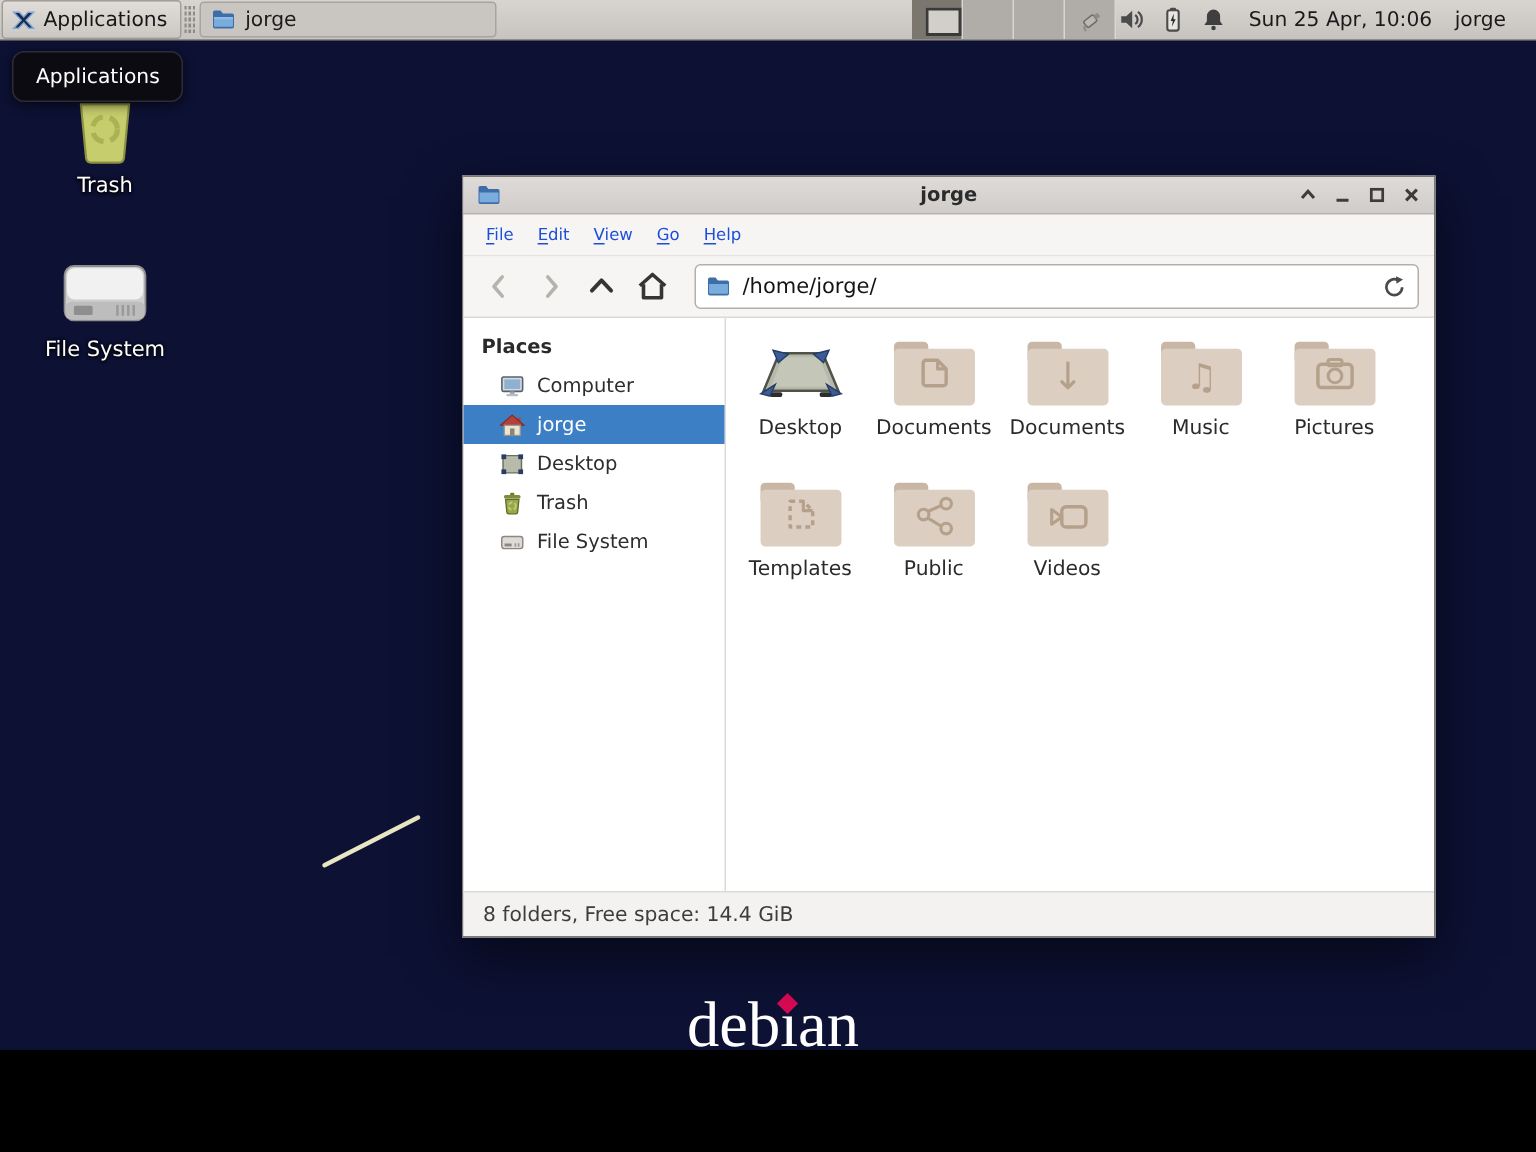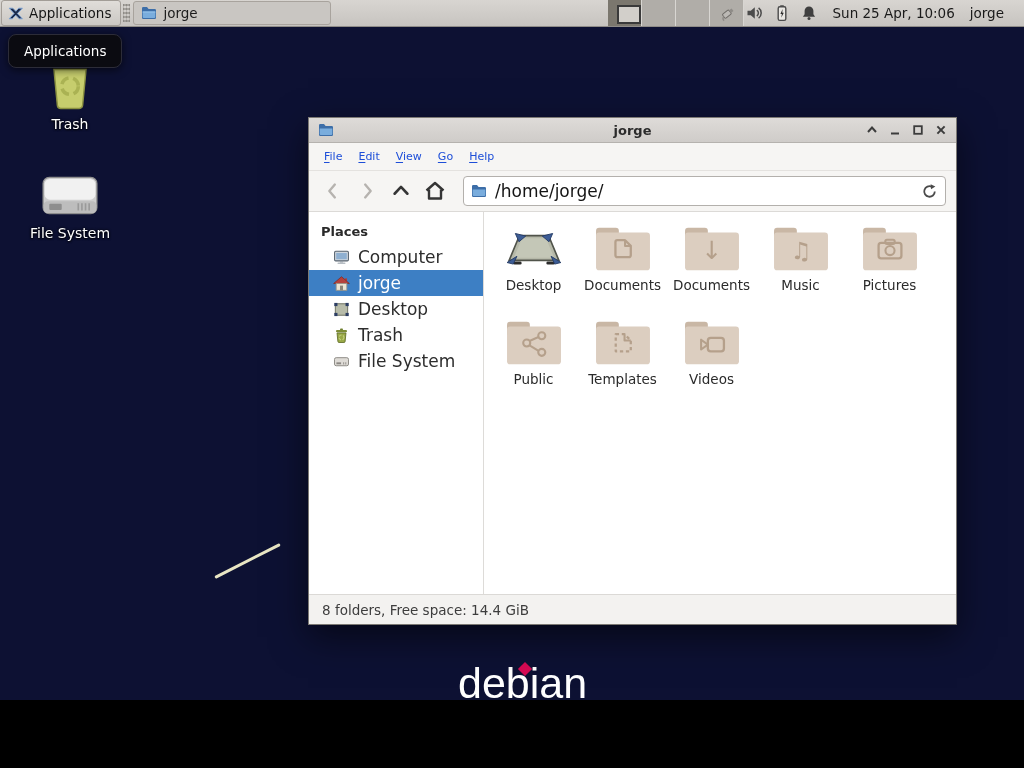--- a/index.html
+++ b/index.html
@@ -35,21 +35,21 @@
     padding:8px 15px;box-shadow:0 2px 8px rgba(0,0,0,.6);}
 
   
   .dicon{position:absolute;width:112px;display:flex;flex-direction:column;align-items:center;z-index:2;}
   .dicon-label{margin-top:5px;font-size:14px;color:#fff;text-shadow:0 1px 2px #000,0 0 3px #000;}
 
   .deco-line{position:absolute;left:215px;top:576px;width:73px;height:3px;background:#e9e6c4;
     transform:rotate(-27deg);transform-origin:0 50%;border-radius:2px;z-index:1;}
 
   
-  .debian{position:absolute;left:458px;top:662px;z-index:1;font-family:Liberation Sans, sans-serif;
+  .debian{position:absolute;left:458px;top:662px;z-index:1;font-family:Liberation Serif, serif;
     font-size:43px;line-height:1;color:#fff;}
   .debian-dot{position:absolute;left:62px;top:1.5px;width:10px;height:10px;background:var(--debian_red,#d70a53);
     transform:rotate(45deg);}
 
   
   .window{position:absolute;left:308px;top:117px;width:649px;height:508px;z-index:5;
     background:#fff;border:1px solid #7c7974;box-shadow:0 12px 34px rgba(0,0,0,.55);
     display:flex;flex-direction:column;box-sizing:border-box;}
   .titlebar{height:24px;flex:0 0 24px;background:linear-gradient(#dedbd8,#cfccc9);
     border-bottom:1px solid #b5b2ae;display:flex;align-items:center;padding:0 8px;position:relative;}
@@ -58,26 +58,26 @@
   .win-btn{width:14px;height:14px;display:block;}
   .menubar{height:27px;flex:0 0 27px;background:#f6f5f3;border-bottom:1px solid #e4e2df;
     display:flex;align-items:center;padding-left:7px;}
   .menu-item{padding:16px 8px;font-size:11px;color:#1d4ed8;}
   .menu-item u{text-decoration:underline;text-underline-offset:2px;}
   .toolbar{height:40px;flex:0 0 40px;background:#f6f5f3;border-bottom:1px solid #dcdad7;
     display:flex;align-items:center;padding:0 10px;gap:6px;}
   .nav-btn{width:28px;height:26px;display:flex;align-items:center;justify-content:center;border-radius:3px;}
   .pathbar{flex:1;height:28px;margin-left:8px;background:#fff;border:1px solid #b3b0ac;border-radius:4px;
     display:flex;align-items:center;padding:0 7px;}
-  .path-input{flex:1;border:none;outline:none;font-family:inherit;font-size:17px;color:#141414;
+  .path-input{flex:1;border:none;outline:none;font-family:inherit;font-size:14px;color:#141414;
     margin-left:6px;background:transparent;}
   .window-body{flex:1;display:flex;min-height:0;}
   .sidebar{width:175px;flex:0 0 175px;background:#fff;border-right:1px solid #dddbd8;padding-top:5px;box-sizing:border-box;}
   .side-header{font-weight:bold;font-size:13px;color:#2a2a2a;padding:7px 0 5px 12px;}
-  .side-item{height:26px;display:flex;align-items:center;gap:8px;padding-left:24px;font-size:17px;color:#2d2d2d;text-align:center;}
+  .side-item{height:26px;display:flex;align-items:center;gap:8px;padding-left:24px;font-size:13px;color:#2d2d2d;text-align:center;}
   .side-item.selected{background:var(--selection,#3d7fc4);color:#fff;}
   .side-ic{width:17px;height:17px;flex:0 0 17px;display:block;}
   .filegrid{flex:1;background:#fff;padding:12px 0 0 5px;display:flex;flex-wrap:wrap;align-content:flex-start;}
   .file{width:89px;height:94px;display:flex;flex-direction:column;align-items:center;}
   .file-icon{width:56px;height:48px;display:block;}
   .file-label{margin-top:5px;font-size:13.5px;color:#2b2b2b;white-space:nowrap;}
   .statusbar{height:29px;flex:0 0 29px;background:#f3f2f0;border-top:1px solid #dbd9d6;
     display:flex;align-items:center;padding-left:13px;font-size:13.5px;color:#3d3d3d;}
 
   
@@ -358,37 +358,37 @@
             <rect x="16" y="18" width="22" height="15" rx="2.5" fill="none" stroke="#b5a08b" stroke-width="2.2"></rect>
             <circle cx="27" cy="25.5" r="4.4" fill="none" stroke="#b5a08b" stroke-width="2"></circle>
           </svg>
           <span class="file-label">Pictures</span>
         </div>
 
         <div class="file">
           <svg class="file-icon" viewBox="0 0 54 46">
             <rect x="1" y="3.5" width="22" height="14" rx="3" fill="#c9b7a5"></rect>
             <rect x="1" y="8" width="52" height="36.5" rx="3" fill="#dccec0"></rect>
+            <path d="M20 15.5 h8.5 l6 6 v10.5 h-14.5 z" fill="none" stroke="#b5a08b" stroke-width="2.2" stroke-dasharray="3.2 2.6" stroke-linejoin="round"></path>
+            <polyline points="28.5,15.5 28.5,21.5 34.5,21.5" fill="none" stroke="#b5a08b" stroke-width="2" stroke-linejoin="round"></polyline>
+          </svg>
+          <span class="file-label">Templates</span>
+        </div>
+
+        <div class="file">
+          <svg class="file-icon" viewBox="0 0 54 46">
+            <rect x="1" y="3.5" width="22" height="14" rx="3" fill="#c9b7a5"></rect>
+            <rect x="1" y="8" width="52" height="36.5" rx="3" fill="#dccec0"></rect>
             <line x1="21.5" y1="22.5" x2="33" y2="17.5" stroke="#b5a08b" stroke-width="2"></line>
             <line x1="21.5" y1="25.5" x2="33" y2="32.5" stroke="#b5a08b" stroke-width="2"></line>
             <circle cx="20" cy="24" r="3.4" fill="#dccec0" stroke="#b5a08b" stroke-width="2"></circle>
             <circle cx="34.5" cy="17" r="3.4" fill="#dccec0" stroke="#b5a08b" stroke-width="2"></circle>
             <circle cx="34.5" cy="33" r="3.4" fill="#dccec0" stroke="#b5a08b" stroke-width="2"></circle>
           </svg>
           <span class="file-label">Public</span>
-        </div>
-
-        <div class="file">
-          <svg class="file-icon" viewBox="0 0 54 46">
-            <rect x="1" y="3.5" width="22" height="14" rx="3" fill="#c9b7a5"></rect>
-            <rect x="1" y="8" width="52" height="36.5" rx="3" fill="#dccec0"></rect>
-            <path d="M20 15.5 h8.5 l6 6 v10.5 h-14.5 z" fill="none" stroke="#b5a08b" stroke-width="2.2" stroke-dasharray="3.2 2.6" stroke-linejoin="round"></path>
-            <polyline points="28.5,15.5 28.5,21.5 34.5,21.5" fill="none" stroke="#b5a08b" stroke-width="2" stroke-linejoin="round"></polyline>
-          </svg>
-          <span class="file-label">Templates</span>
         </div>
 
         <div class="file">
           <svg class="file-icon" viewBox="0 0 54 46">
             <rect x="1" y="3.5" width="22" height="14" rx="3" fill="#c9b7a5"></rect>
             <rect x="1" y="8" width="52" height="36.5" rx="3" fill="#dccec0"></rect>
             <rect x="23" y="19" width="15.5" height="13" rx="2.8" fill="none" stroke="#b5a08b" stroke-width="2.2"></rect>
             <polygon points="23,25.5 16.5,20.8 16.5,30.2" fill="none" stroke="#b5a08b" stroke-width="2" stroke-linejoin="round"></polygon>
           </svg>
           <span class="file-label">Videos</span>

